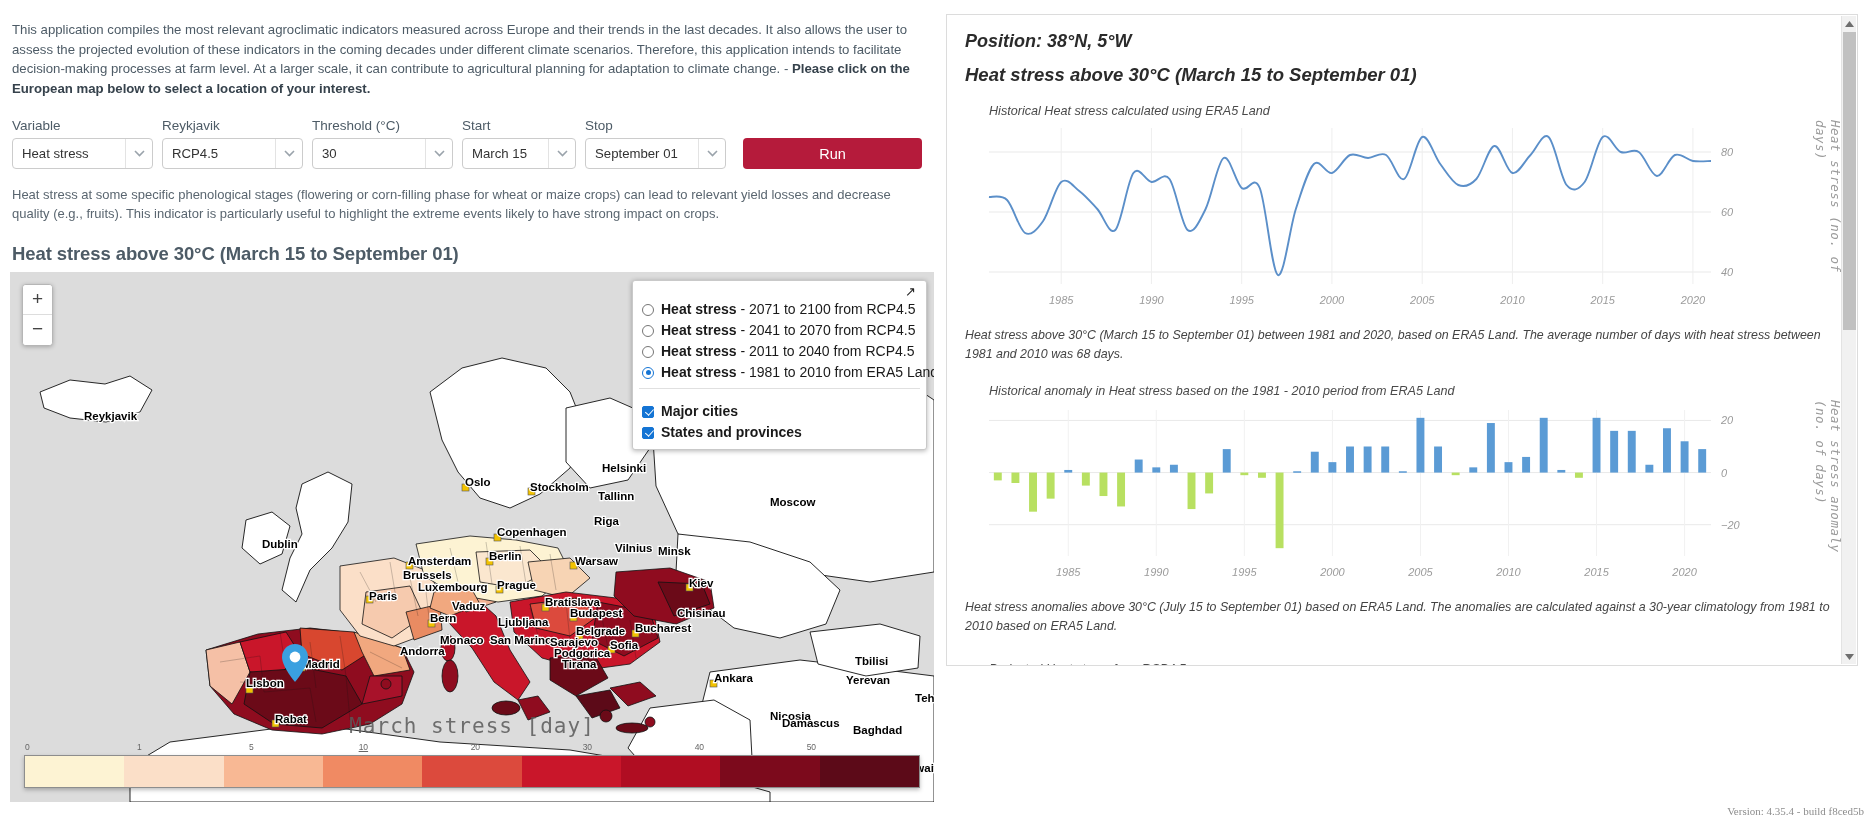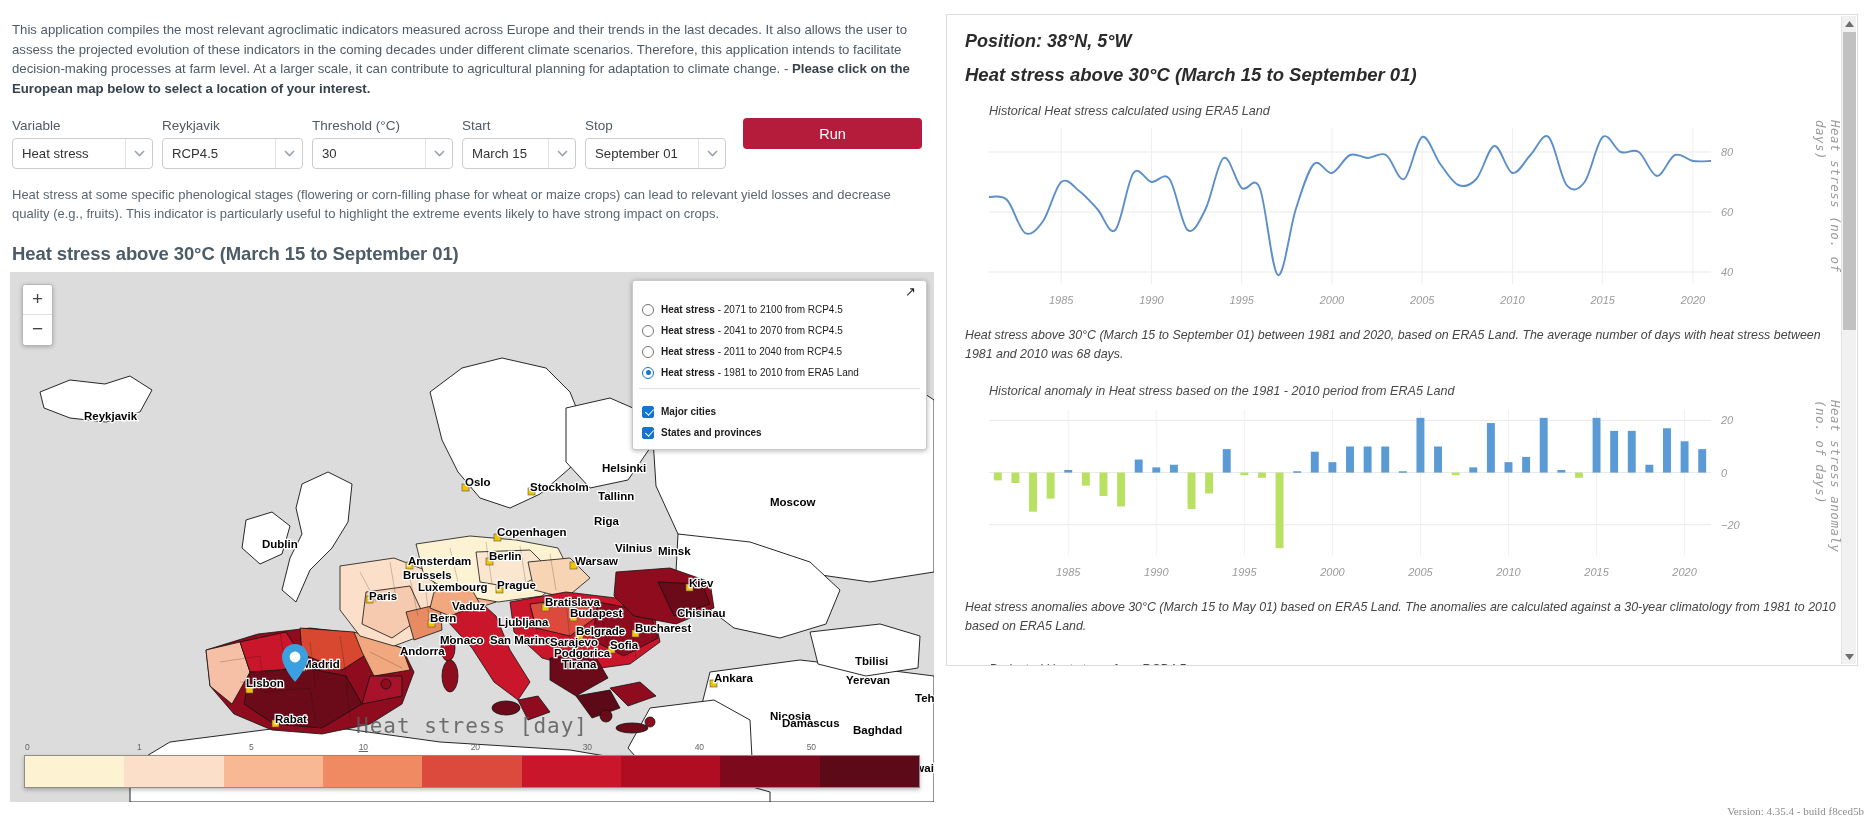--- a/index.html
+++ b/index.html
@@ -23,21 +23,21 @@
     overflow: hidden;
   }
   .intro {
     font-size: 13.2px; line-height: 19.5px; color: #4d5b66;
     margin: 6px 2px 0 2px;
   }
   .intro b { color: #36424c; font-weight: bold; }
 
   
   .form-row {
-    display: flex; gap: 0;
+    display: flex; align-items: flex-end; gap: 0;
     margin: 20px 0 0 2px;
   }
   .field { margin-right: 9px; }
   .field-label {
     font-size: 13.5px; color: #4d5b66; font-weight: normal;
     margin-bottom: 5px; display: block;
   }
   .select {
     display: flex; align-items: center; justify-content: space-between;
     height: 31px; border: 1px solid #ccc; border-radius: 4px;
@@ -99,21 +99,21 @@
     background: #fff; border: 1px solid #c9c9c9; border-radius: 3px;
     z-index: 40; padding: 6px 0 6px 0;
     box-shadow: 0 1px 5px rgba(0,0,0,.3);
   }
   .layers .expand {
     position: absolute; right: 10px; top: 4px;
     font-size: 13px; color: #222; cursor: pointer; line-height: 1;
   }
   .lrow {
     display: flex; align-items: center; gap: 7px;
-    padding: 2px 12px 2px 9px; font-size: 10px; color: #1a1a1a;
+    padding: 2px 12px 2px 9px; font-size: 14px; color: #1a1a1a;
     white-space: nowrap; cursor: pointer; line-height: 17px;
   }
   .lrow:first-of-type { margin-top: 12px; }
   .radio {
     width: 12px; height: 12px; border-radius: 50%;
     border: 1px solid #767676; background: #fff;
     display: inline-block; flex: none; position: relative;
   }
   .radio.on { border-color: #1474d4; }
   .radio.on::after {
@@ -486,21 +486,21 @@
             </div>
           </div>
       </div>
 
       <svg class="marker" style="left:272px; top:372px;" viewBox="0 0 26 38">
         <path d="M13 0C5.8 0 0 5.8 0 13c0 9.8 13 25 13 25s13-15.2 13-25C26 5.8 20.2 0 13 0z" fill="#3aa0e0"></path>
         <circle cx="13" cy="13" r="5.4" fill="#ffffff"></circle>
       </svg>
 
       <div class="cbar-wrap">
-        <div class="cbar-title">Heat stress [day]</div>
+        <div class="cbar-title">March stress [day]</div>
         <div class="cbar-ticks" id="cbar-ticks">
             <span style="left: 0.375%;">0</span>
             <span style="left: 12.875%;">1</span>
             <span style="left: 25.375%;">5</span>
             <span style="left: 37.875%; text-decoration: underline;">10</span>
             <span style="left: 50.375%;">20</span>
             <span style="left: 62.875%;">30</span>
             <span style="left: 75.375%;">40</span>
             <span style="left: 87.875%;">50</span>
           </div>
@@ -620,21 +620,21 @@
             <rect x="647.1841463414634" y="30.857142857142865" width="7.924390243902439" height="41.71428571428572" fill="#5b9bd5"></rect>
             <rect x="664.7939024390244" y="30.857142857142865" width="7.924390243902439" height="41.71428571428572" fill="#5b9bd5"></rect>
             <rect x="682.4036585365853" y="64.75" width="7.924390243902439" height="7.821428571428584" fill="#5b9bd5"></rect>
             <rect x="700.0134146341463" y="28.25" width="7.924390243902439" height="44.321428571428584" fill="#5b9bd5"></rect>
             <rect x="717.6231707317072" y="41.28571428571429" width="7.924390243902439" height="31.285714285714292" fill="#5b9bd5"></rect>
             <rect x="735.2329268292682" y="49.10714285714286" width="7.924390243902439" height="23.464285714285722" fill="#5b9bd5"></rect>
           </svg>
         <div class="axis-unit">Heat stress anomaly (no. of days)</div>
       </div>
 
-      <p class="caption">Heat stress anomalies above 30°C (March 15 to May 01) based on ERA5 Land. The anomalies are calculated against a 30-year climatology from 1981 to 2010 based on ERA5 Land.</p>
+      <p class="caption">Heat stress anomalies above 30°C (July 15 to September 01) based on ERA5 Land. The anomalies are calculated against a 30-year climatology from 1981 to 2010 based on ERA5 Land.</p>
 
       <div class="trail-title">Projected Heat stress from RCP4.5</div>
 
       <div class="vscroll">
         <div class="arrow-up">
           <svg width="9" height="6" viewBox="0 0 9 6">
               <path d="M4.5 0L9 6H0z" fill="#6e6e6e"></path>
             </svg>
         </div>
         <div class="vthumb"></div>

